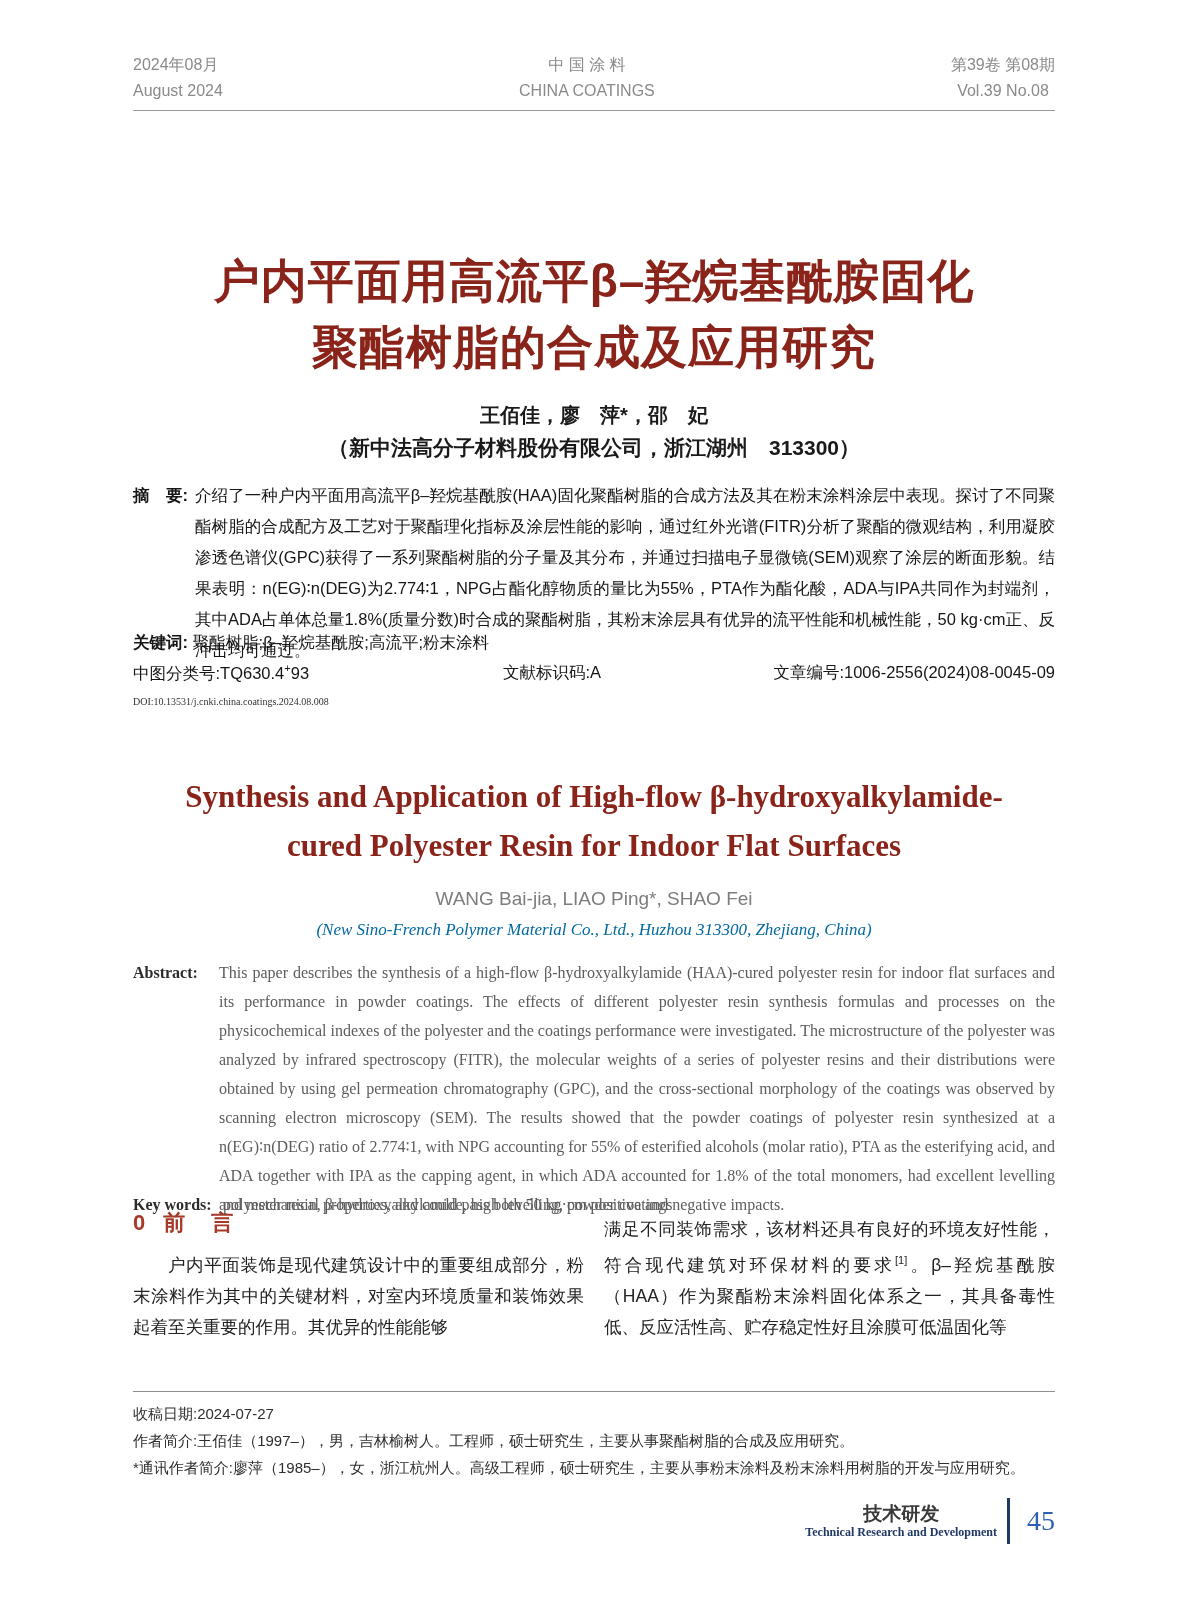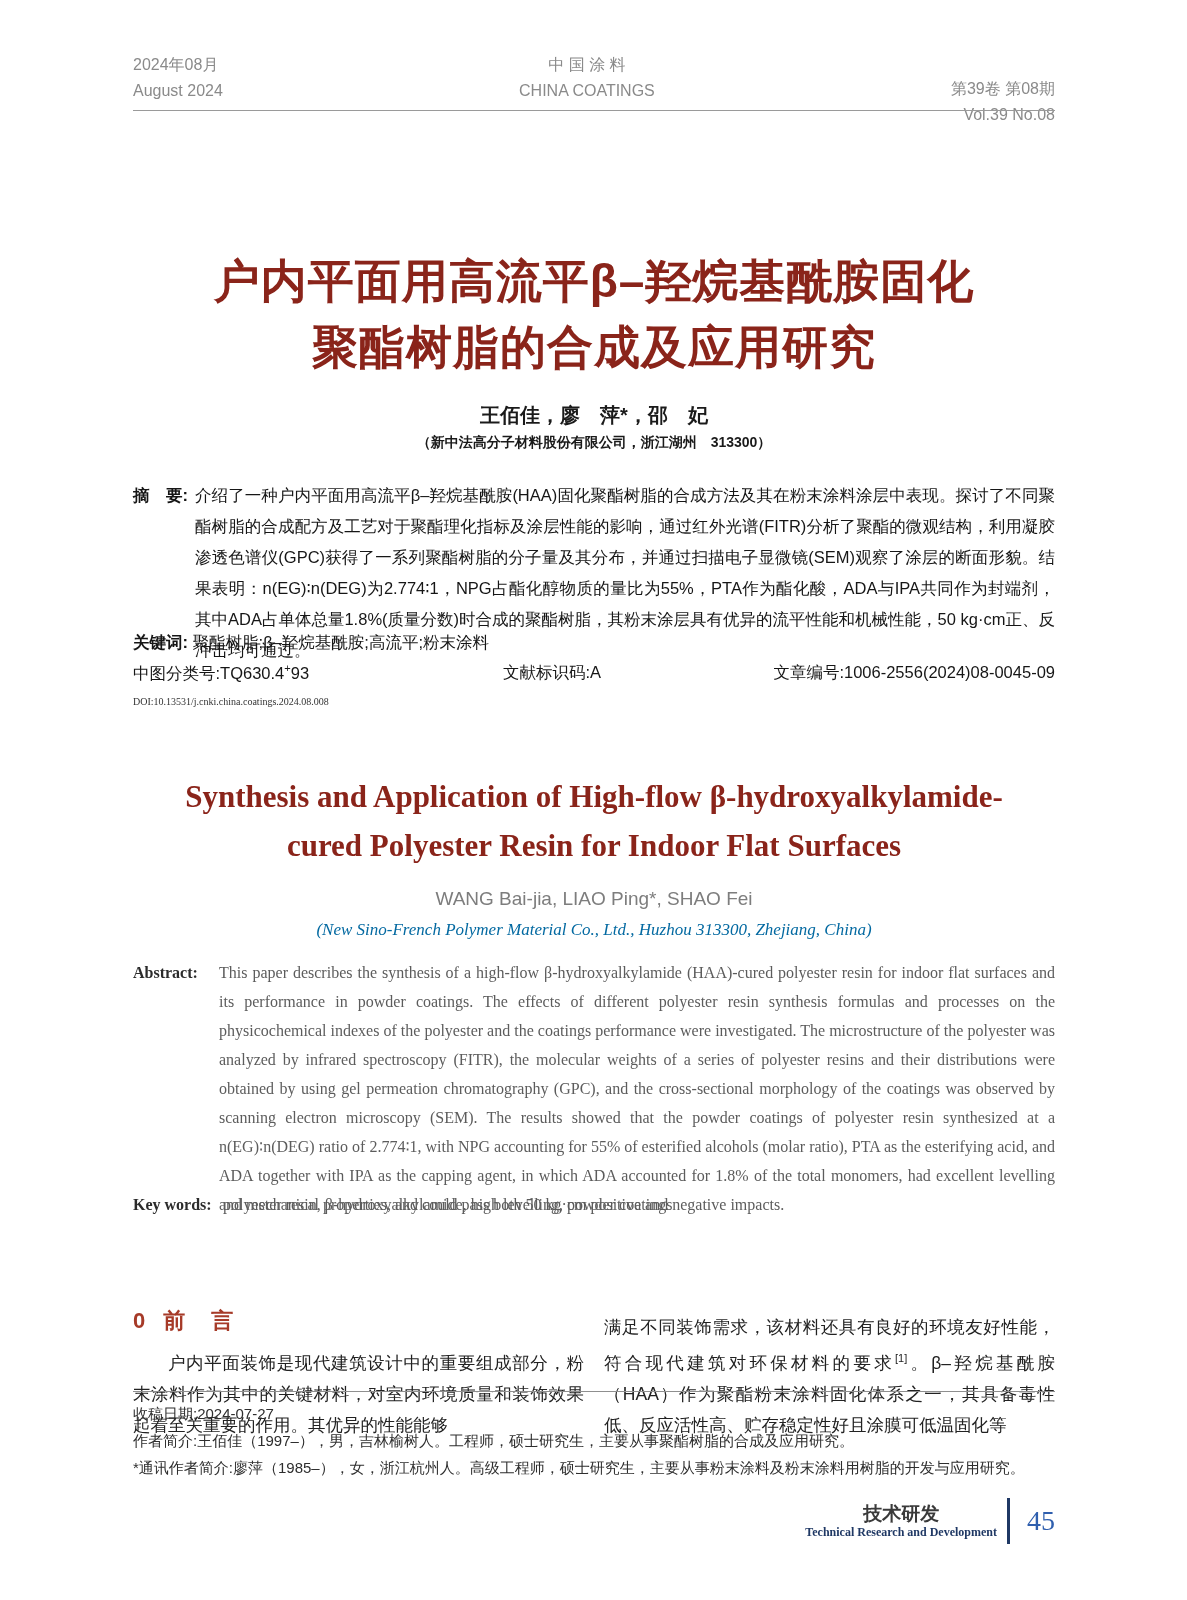--- a/index.html
+++ b/index.html
@@ -13,27 +13,27 @@
     background: #ffffff;
     overflow: hidden;
   }
   .abs { position: absolute; }
   .content-x { left: 133px; width: 922px; }
 
   
   .journal-header { top: 52px; display: flex; justify-content: space-between; color: #8a8a8a; font-size: 16px; line-height: 26px; gap: 20px; }
   .jh-left { text-align: left; }
   .jh-center { text-align: center; }
-  .jh-right { text-align: right; margin-top: 24px; }
+  .jh-right { text-align: center; }
   .header-rule { top: 110px; border-top: 1.5px solid #9a9a9a; height: 0; }
 
   
   .title-cn { top: 248px; text-align: center; color: #8a241a; font-weight: bold; font-size: 46px; line-height: 66px; letter-spacing: 1px; }
   .authors-cn { top: 402px; text-align: center; color: #1a1a1a; font-size: 20px; font-weight: bold; }
-  .affil-cn { top: 434px; text-align: center; color: #1a1a1a; font-size: 14px; font-weight: bold; }
+  .affil-cn { top: 434px; text-align: center; color: #1a1a1a; font-size: 21px; font-weight: bold; }
 
   
   .abstract-cn { top: 480px; display: flex; color: #161616; font-size: 16.5px; line-height: 31px; }
   .abstract-cn .lbl { flex: 0 0 62px; font-weight: bold; white-space: nowrap; }
   .abstract-cn .txt { flex: 1; text-align: justify; }
   .keywords-cn { top: 632px; color: #161616; font-size: 16.5px; }
   .keywords-cn .lbl { font-weight: bold; }
 
   .meta-row { top: 662px; display: flex; color: #161616; font-size: 16.5px; }
   .meta-row .m1 { width: 370px; }
@@ -49,21 +49,21 @@
 
   
   .abstract-en { top: 958px; display: flex; font-family: "Liberation Serif", "DejaVu Serif", serif; font-size: 16px; line-height: 29px; }
   .abstract-en .lbl { flex: 0 0 78px; font-weight: bold; color: #2b2b2b; }
   .abstract-en .txt { flex: 1; text-align: justify; color: #5c5c5c; margin-left: 8px; }
   .keywords-en { top: 1196px; display: flex; font-family: "Liberation Serif", "DejaVu Serif", serif; font-size: 16px; }
   .keywords-en .lbl { flex: 0 0 90px; font-weight: bold; color: #2b2b2b; }
   .keywords-en .txt { flex: 1; color: #5c5c5c; }
 
   
-  .section-block { top: 1306px; display: flex; gap: 20px; }
+  .section-block { top: 1208px; display: flex; gap: 20px; }
   .col { width: 451px; }
   .sec-heading { color: #a63a28; font-weight: bold; font-size: 22px; margin-bottom: 12px; letter-spacing: 2px; }
   .sec-heading .num { margin-right: 18px; letter-spacing: 0; }
   .body-par { color: #222222; font-size: 17.5px; line-height: 31px; text-align: justify; }
   .indent { text-indent: 2em; }
   .col-right { padding-top: 6px; }
   .body-par sup { font-size: 11px; }
 
   .footnote-rule { top: 1391px; border-top: 1.5px solid #8f8f8f; height: 0; }
   .footnotes { top: 1400px; color: #2e2e2e; font-size: 15px; line-height: 27px; }

